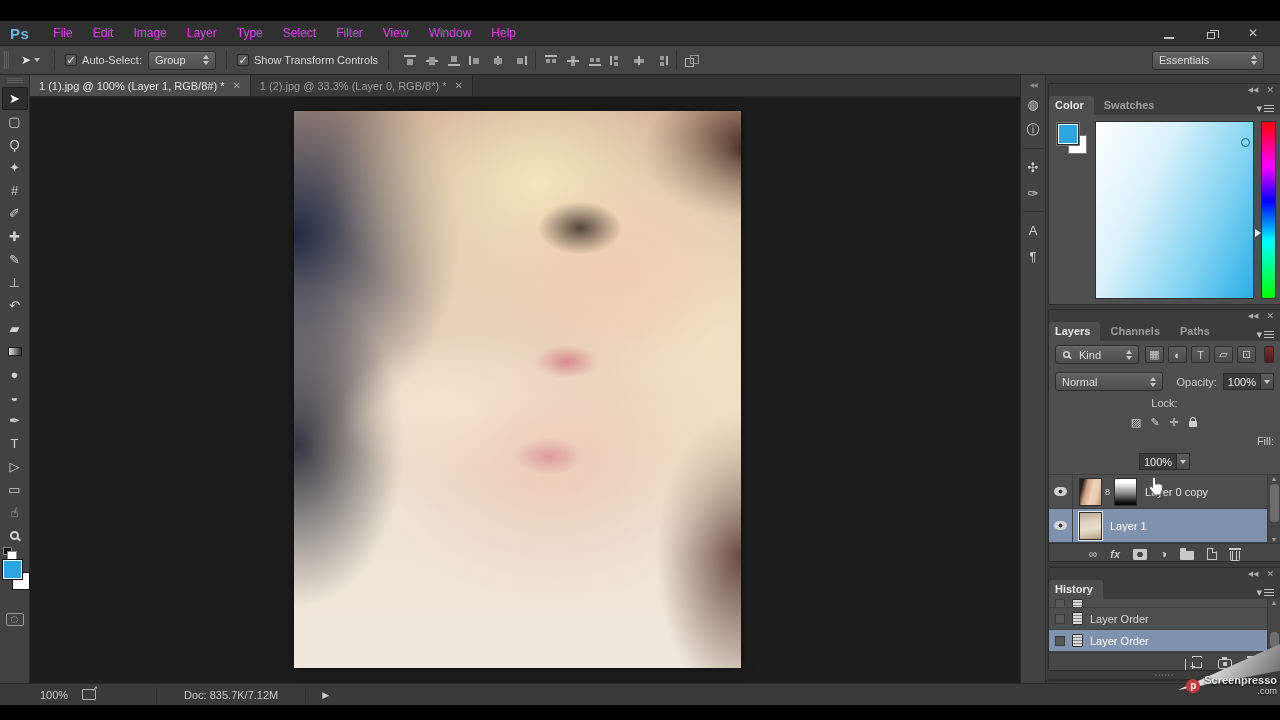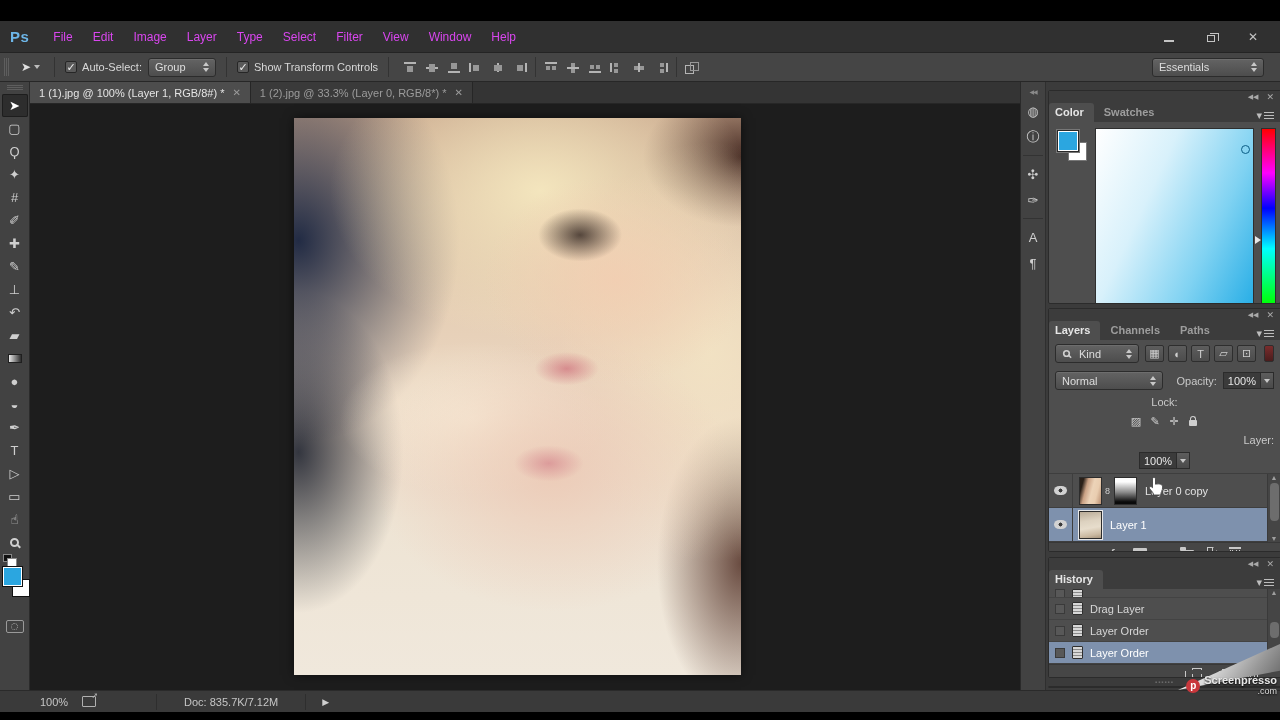--- a/index.html
+++ b/index.html
@@ -3,21 +3,21 @@
 <meta charset="utf-8">
 <style>
   html,body{margin:0;padding:0;background:#000;}
   *{box-sizing:border-box;}
   .screen{position:relative;width:1280px;height:720px;background:#000;overflow:hidden;
     font-family:"Liberation Sans","DejaVu Sans",sans-serif;font-size:11px;color:#d8d8d8;
     -webkit-font-smoothing:antialiased;}
   
   .strip-top{height:21px;background:#000;}
   
-  .menubar{height:32px;background:#303030;display:flex;align-items:center;border-bottom:1px solid #242424;}
+  .menubar{height:25px;background:#303030;display:flex;align-items:center;border-bottom:1px solid #242424;}
   .pslogo{color:#6db6e8;font-weight:bold;font-size:15px;padding:0 14px 0 10px;letter-spacing:.5px;}
   .mitem{padding:0 10px;color:#d946ef;font-size:12px;cursor:default;}
   .winctl{margin-left:auto;display:flex;align-items:center;padding-right:14px;gap:16px;}
   .wbtn{width:26px;height:15px;display:flex;align-items:flex-end;justify-content:center;color:#c4c4c4;}
   .wb-min i{display:block;width:10px;height:2px;background:#c4c4c4;margin-bottom:2px;}
   .wb-res i{display:block;width:8px;height:7px;border:1px solid #c4c4c4;position:relative;margin-bottom:2px;}
   .wb-res i::after{content:'';position:absolute;left:2px;top:-3px;width:8px;height:7px;border:1px solid #c4c4c4;border-bottom:none;border-left:none;}
   .wb-close{font-size:12px;align-items:center;}
   
   .optionsbar{height:29px;background:#454545;display:flex;align-items:center;border-bottom:1px solid #272727;padding-left:4px;gap:6px;}
@@ -453,21 +453,21 @@
           <div class="lrowbar lockrow">
             <span class="lbl">Lock:</span>
             <div id="lockicons" style="display:flex;gap:3px;">
                 <span class="lockico">▨</span>
                 <span class="lockico">✎</span>
                 <span class="lockico">✛</span>
                 <span class="lockico">
                   <i class="padlock"></i>
                 </span>
               </div>
-            <span class="lbl" style="margin-left:auto">Layer:</span>
+            <span class="lbl" style="margin-left:auto">Fill:</span>
             <span class="valwrap">
               <span class="valbox">100%</span>
               <span class="dropbtn">
                   <i class="tri-d"></i>
                 </span>
             </span>
           </div>
           <div class="layerlist" id="layerlist">
             <div class="lrow">
                 <div class="eyecell">
@@ -513,25 +513,20 @@
           </div>
           <div class="histlist" id="histlist">
             <div class="hrow clip">
                 <span class="chk"></span>
                 <span class="hdoc"></span>
                 <span class="hlabel"></span>
               </div>
               <div class="hrow">
                 <span class="chk"></span>
                 <span class="hdoc"></span>
-                <span class="hlabel">Drag Layer</span>
-              </div>
-              <div class="hrow">
-                <span class="chk"></span>
-                <span class="hdoc"></span>
                 <span class="hlabel">Layer Order</span>
               </div>
               <div class="hrow sel">
                 <span class="chk"></span>
                 <span class="hdoc"></span>
                 <span class="hlabel">Layer Order</span>
               </div>
               <div class="vscroll" style="bottom:0">
               <span>▲</span>
               <span class="vthumb" style="height:16px;margin-top:26px"></span>

